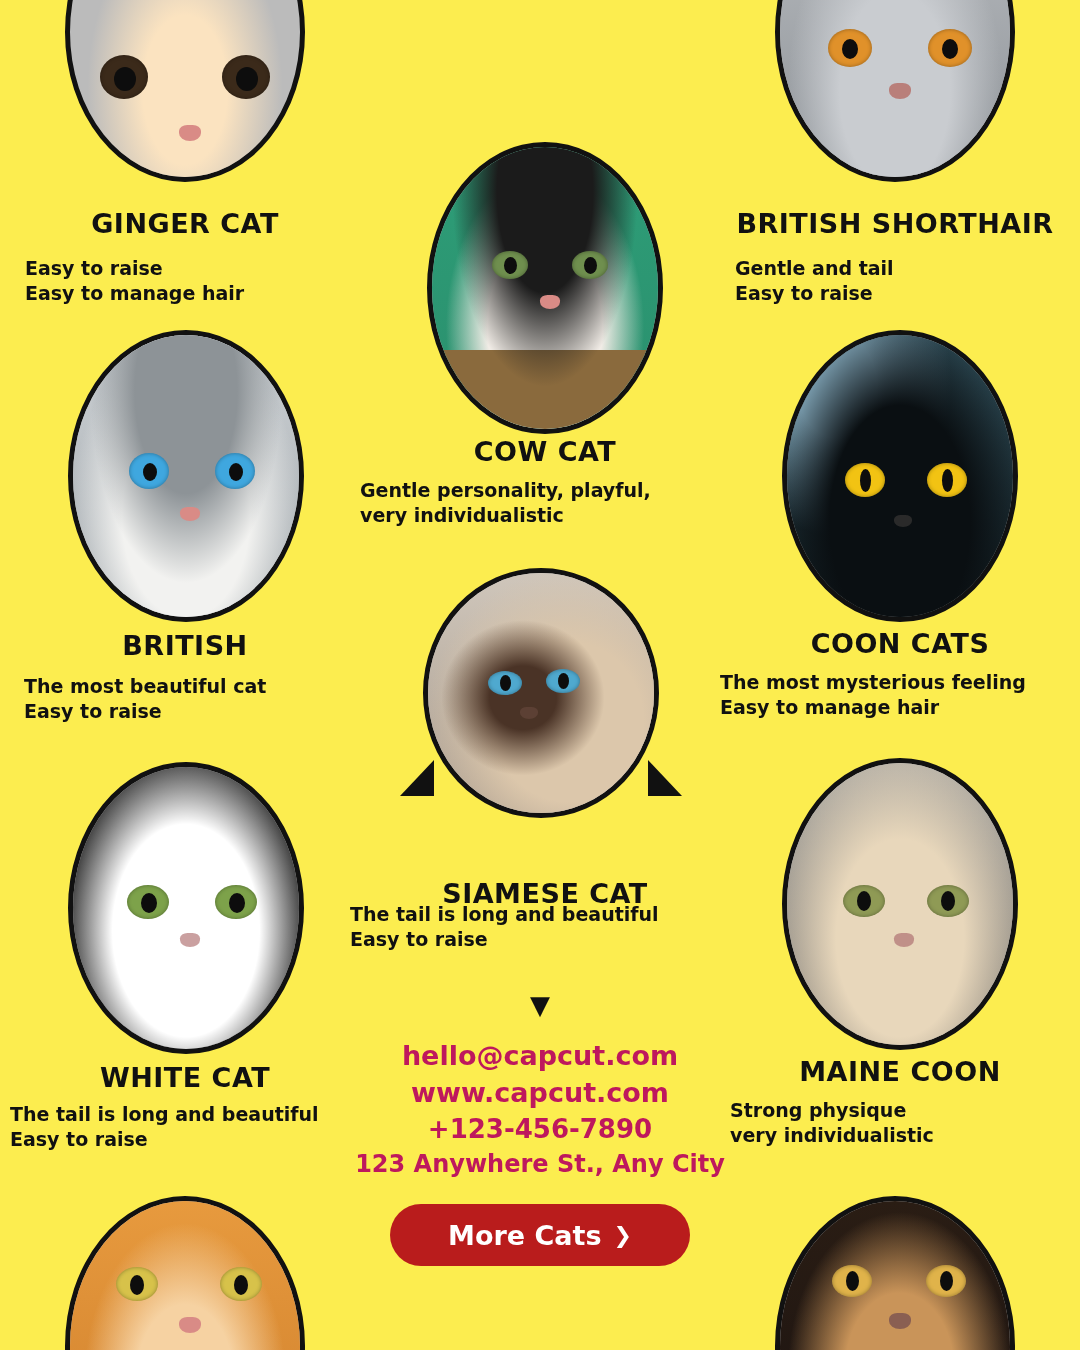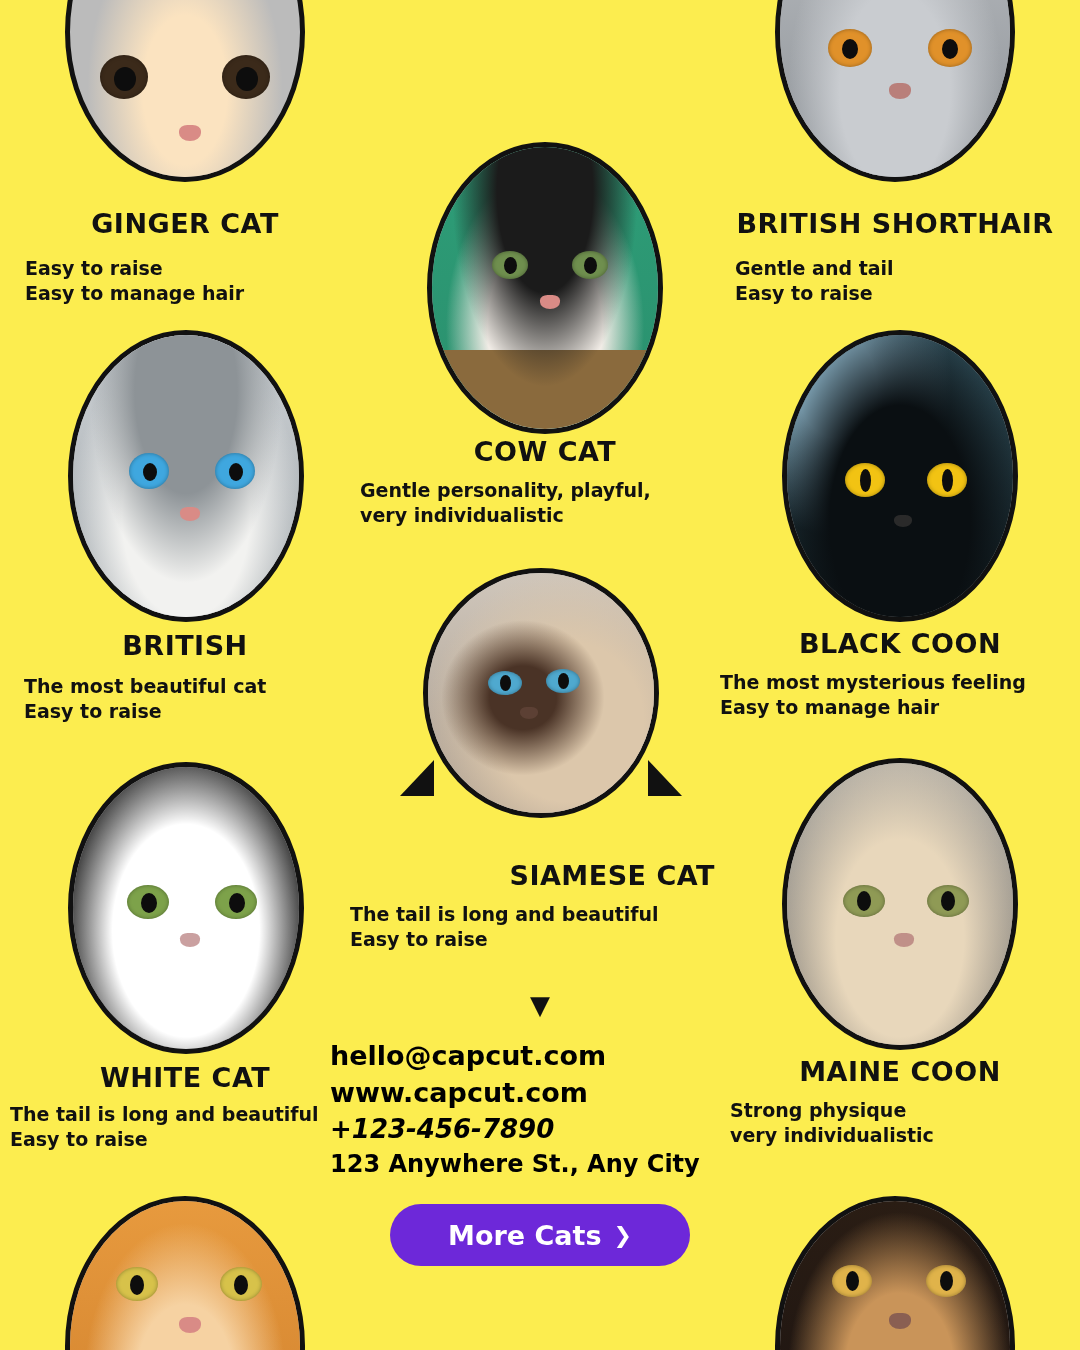--- a/index.html
+++ b/index.html
@@ -82,32 +82,32 @@
   .ribbon-tail-r { left: 648px; clip-path: polygon(0 0, 100% 100%, 0 100%); }
   .ribbon span {
     color: #fff; font-weight: 800; font-size: 27px; letter-spacing: .5px;
   }
 
   .arrow-down {
     text-align: center; font-size: 26px; color: #111; margin-top: 30px;
   }
 
   .contact {
-    text-align: left; color: #000000; font-weight: 700;
+    text-align: center; color: #be185d; font-weight: 700;
   }
   .contact div { margin-top: 6px; }
   .c1 { font-size: 27px; }
   .c2 { font-size: 27px; }
-  .c3 { font-size: 26px; font-style: italic; }
+  .c3 { font-size: 26px; }
   .c4 { font-size: 24px; }
 
   .cta {
     margin: 26px auto 0;
     width: 300px; height: 62px;
-    background: #6d28d9; border-radius: 31px;
+    background: #b91c1c; border-radius: 31px;
     display: flex; align-items: center; justify-content: center; gap: 12px;
     cursor: pointer;
   }
   .cta-label { color: #fff; font-size: 27px; font-weight: 600; }
   .cta-chev { color: #fff; font-size: 22px; font-weight: 800; }
 </style>
 </head>
 <body>
 
 <div class="page">
@@ -185,21 +185,21 @@
     <div class="ph" style="background:linear-gradient(#2d4a55,#101a1e)"></div>
     <div class="ph" style="background:radial-gradient(ellipse at 22% 18%,#7fa3b5 0 16%,rgba(127,163,181,0) 46%)"></div>
     <div class="ph" style="background:radial-gradient(ellipse at 50% 66%,#0a0f12 0 44%,rgba(10,15,18,0) 78%)"></div>
     <div class="eye" style="left:58px;top:128px;width:40px;height:34px;background:#f2c313;"></div>
     <div class="eye" style="left:140px;top:128px;width:40px;height:34px;background:#f2c313;"></div>
     <div class="pupil" style="left:73px;top:134px;width:11px;height:23px;"></div>
     <div class="pupil" style="left:155px;top:134px;width:11px;height:23px;"></div>
     <div class="nose" style="left:107px;top:180px;width:18px;height:12px;background:#2a2a2a;"></div>
   </div>
 
-  <div class="cat-name" style="position:absolute;left:730px;top:628px;width:340px;">BLACK COON</div>
+  <div class="cat-name" style="position:absolute;left:730px;top:628px;width:340px;">COON CATS</div>
   <div class="cat-desc" style="position:absolute;left:720px;top:664px;width:360px;white-space:pre-line;">The most mysterious feeling
 Easy to manage hair</div>
 
   <div class="oval" style="position:absolute;left:782px;top:758px;width:236px;height:292px;">
     <div class="ph" style="background:linear-gradient(#b9b3a8,#8e887e)"></div>
     <div class="ph" style="background:radial-gradient(ellipse at 50% 62%,#e8d7bb 0 40%,rgba(232,215,187,0) 74%)"></div>
     <div class="eye" style="left:56px;top:122px;width:42px;height:32px;background:#8f9a55;"></div>
     <div class="eye" style="left:140px;top:122px;width:42px;height:32px;background:#8f9a55;"></div>
     <div class="pupil" style="left:70px;top:128px;width:14px;height:20px;"></div>
     <div class="pupil" style="left:154px;top:128px;width:14px;height:20px;"></div>
@@ -244,21 +244,21 @@
     <div class="eye" style="left:60px;top:98px;width:34px;height:24px;background:#4fa9cf;"></div>
     <div class="eye" style="left:118px;top:96px;width:34px;height:24px;background:#4fa9cf;"></div>
     <div class="pupil" style="left:72px;top:102px;width:11px;height:16px;"></div>
     <div class="pupil" style="left:130px;top:100px;width:11px;height:16px;"></div>
     <div class="nose" style="left:92px;top:134px;width:18px;height:12px;background:#5c4034;"></div>
   </div>
 
   <div class="ribbon-tail-l"></div>
   <div class="ribbon-tail-r"></div>
 
-  <div class="cat-name" style="position:absolute;left:375px;top:860px;width:340px;text-align:right;">SIAMESE CAT</div>
+  <div class="cat-name" style="position:absolute;left:375px;top:878px;width:340px;">SIAMESE CAT</div>
   <div class="cat-desc" style="position:absolute;left:350px;top:896px;width:390px;white-space:pre-line;">The tail is long and beautiful
 Easy to raise</div>
 
   <div class="center-col" style="top:960px;">
     <div class="arrow-down">▼</div>
     <div class="contact" style="margin-top:20px;">
       <div class="c1">hello@capcut.com</div>
       <div class="c2">www.capcut.com</div>
       <div class="c3">+123-456-7890</div>
       <div class="c4">123 Anywhere St., Any City</div>

